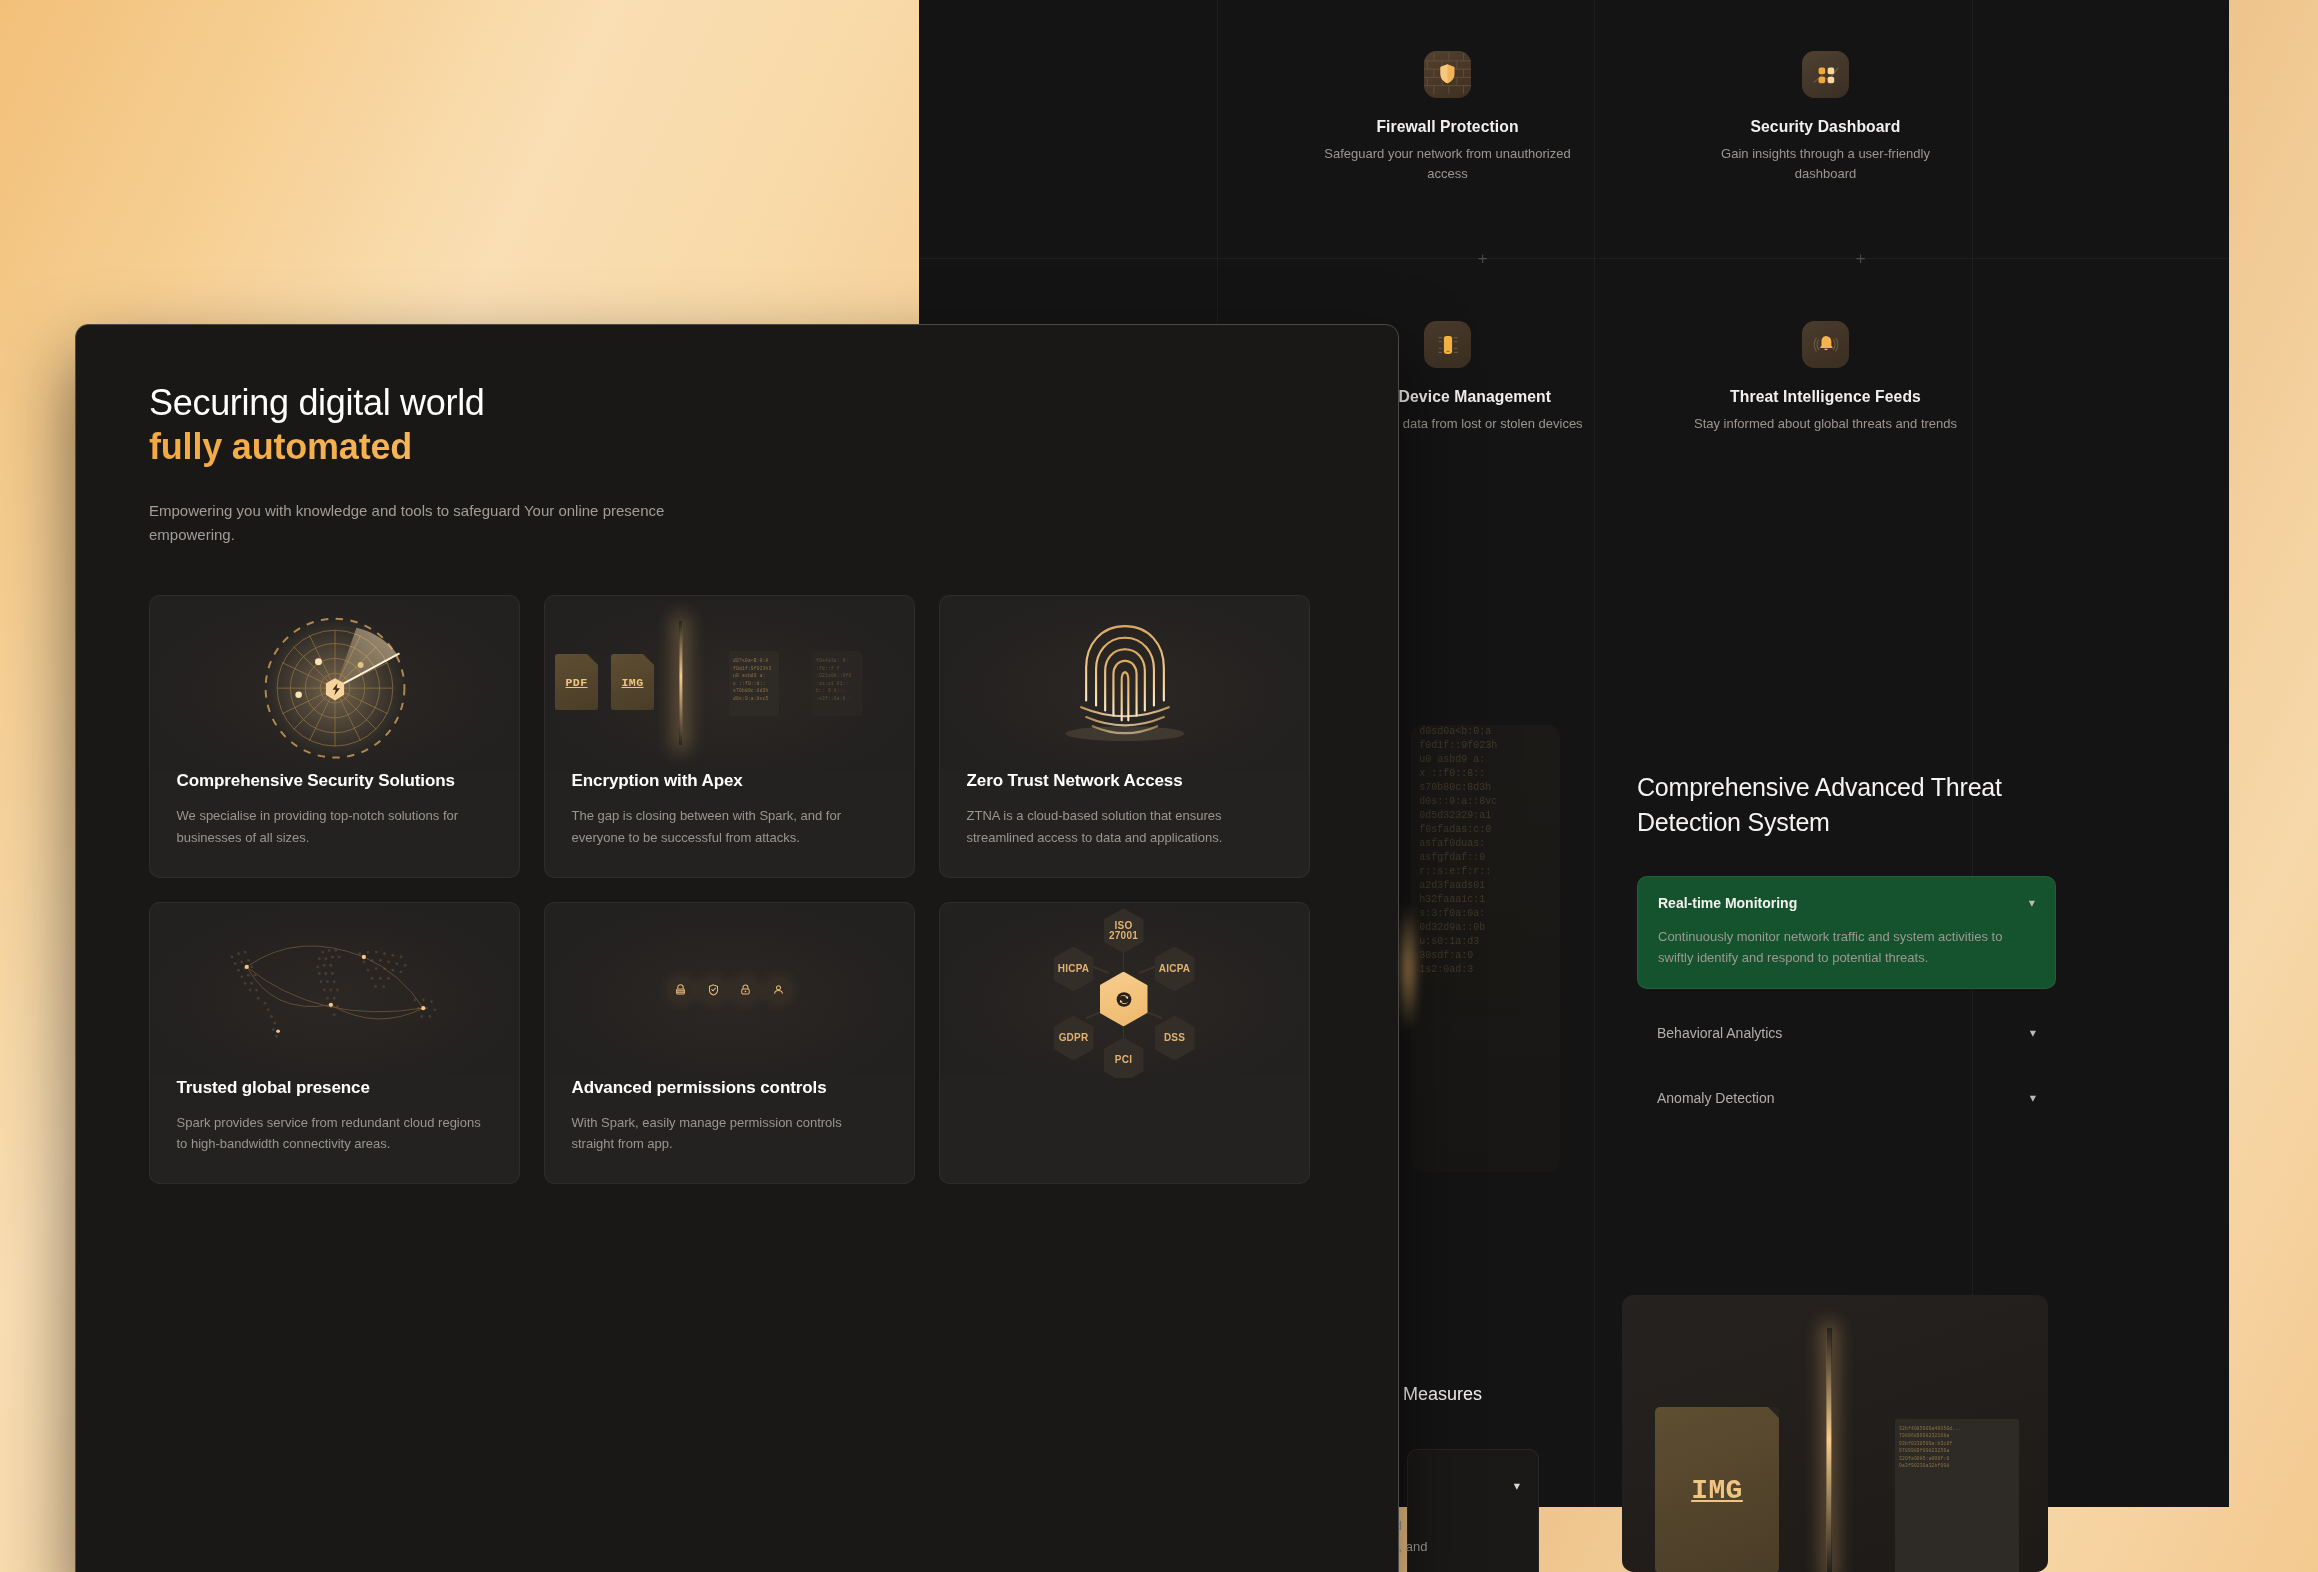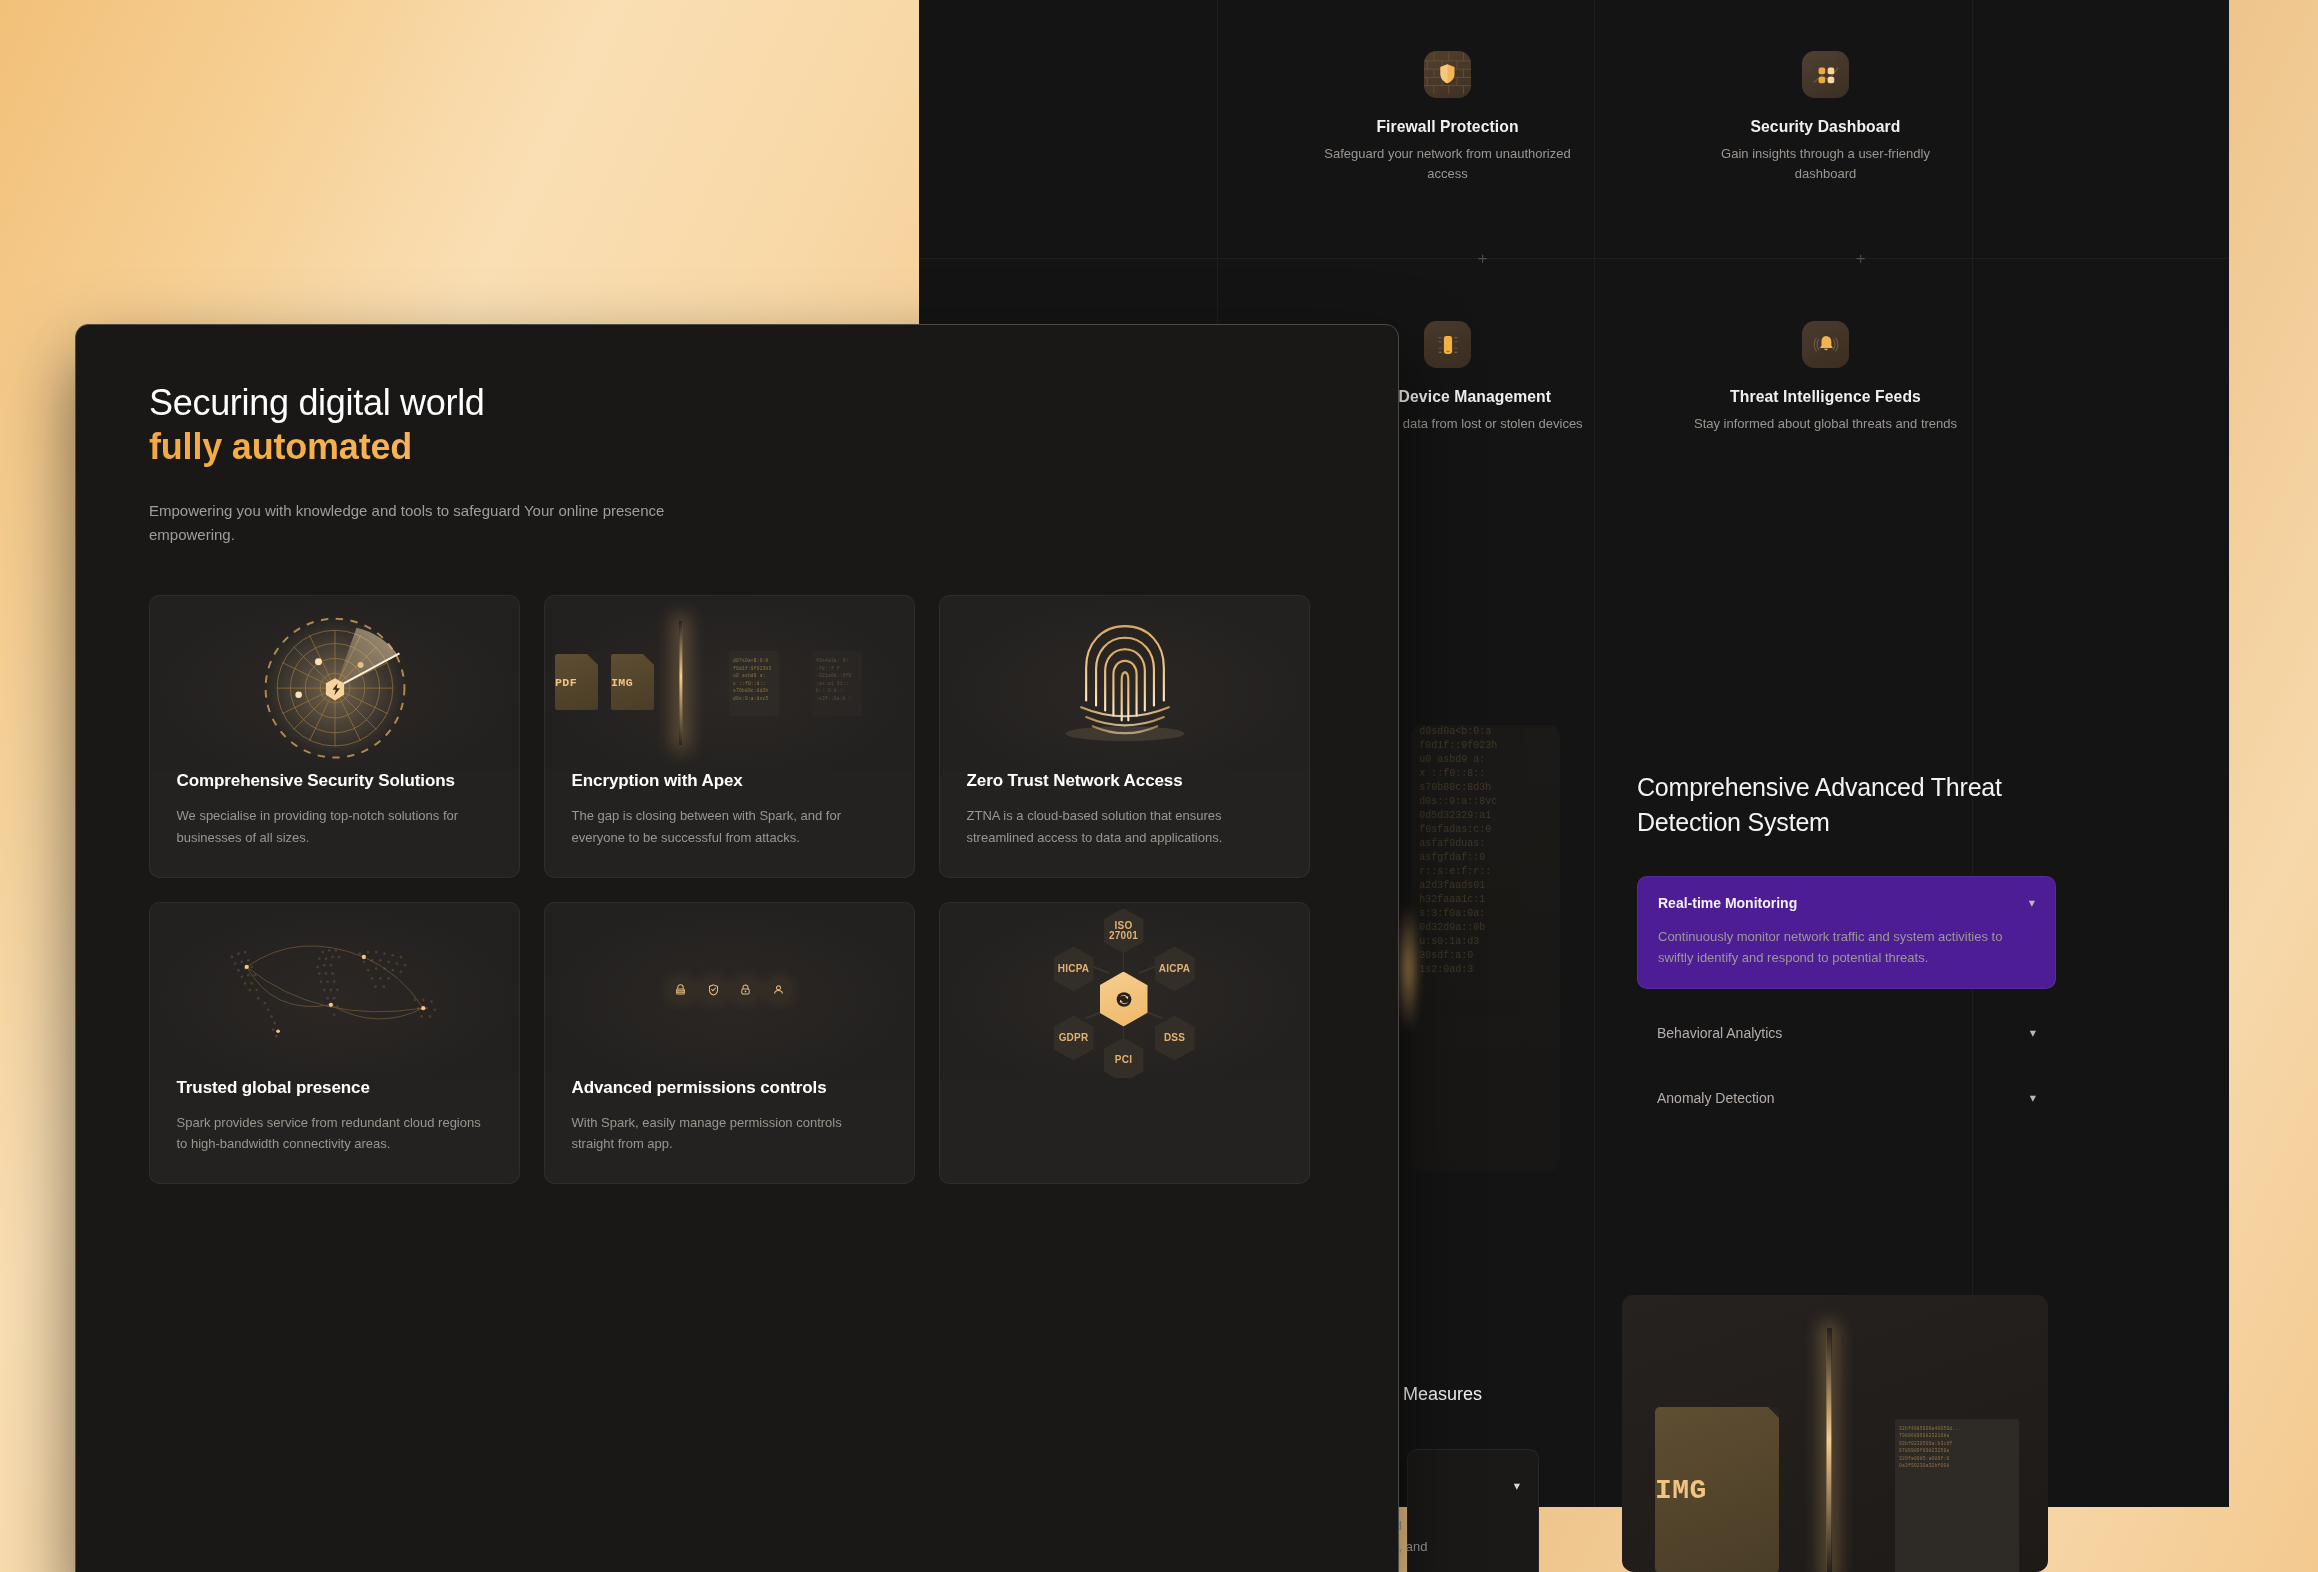--- a/index.html
+++ b/index.html
@@ -61,21 +61,21 @@
   
   #right-col{
     position:absolute; left:1637px; top:770px; width:419px;
   }
   #right-col .rc-title{
     font-size:25px; color:#f5f3f1; line-height:1.38; font-weight:400;
     letter-spacing:-0.2px; margin-bottom:37px;
   }
   .acc-item{ margin-bottom:5px; }
   .acc-item.open{
-    background:#4c1d95;
+    background:#14532d;
     border:0.8px solid rgba(255,255,255,0.07);
     border-radius:10px;
     padding:18px 20px 20px 20px;
     margin-top:24px;
   }
   .acc-head{
     display:flex; align-items:center; justify-content:space-between;
     cursor:pointer;
   }
   .acc-item.open .acc-label{ color:#f3f1ef; font-weight:700; font-size:14px; }
@@ -167,23 +167,23 @@
   }
   .card-desc{
     font-size:13px; color:#9a958f; line-height:1.66;
   }
 
   
   .radar-wrap{ position:absolute; left:50%; top:50%; transform:translate(-50%,-50%); }
   .file{
     position:absolute; width:43px; height:56px; border-radius:2.5px;
     background:linear-gradient(160deg,#5e4e32,#4a3d27);
-    display:flex; align-items:center; 
+    display:flex; align-items:center; justify-content:center;
     font-family:"Liberation Mono", monospace; font-size:11.6px; font-weight:700;
-    color:#f0c582; letter-spacing:0.4px;
+    color:#f0c582; letter-spacing:0.4px;text-decoration:underline;
   }
   .file:after{
     content:""; position:absolute; top:0; right:0;
     border-width:0 11.6px 11.6px 0; border-style:solid;
     border-color:transparent #272420 transparent transparent;
   }
   .enc-doc{
     position:absolute; width:50px; height:65px; border-radius:2.5px;
     background:#2e2a25; overflow:hidden; padding:5.8px 4.1px;
   }

